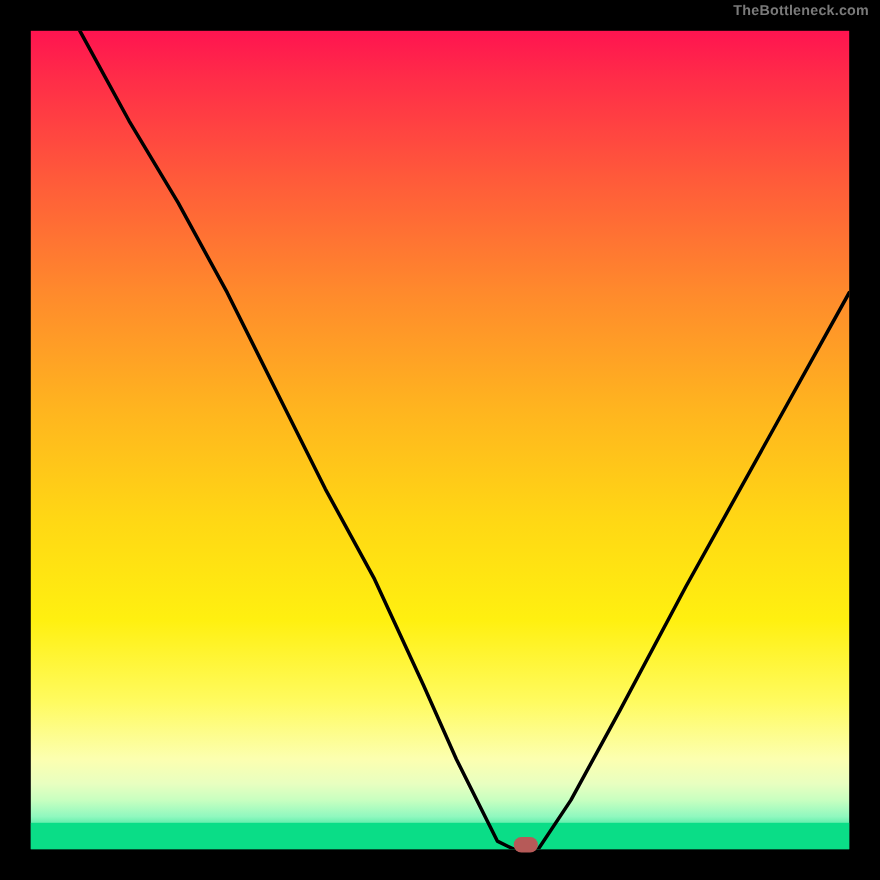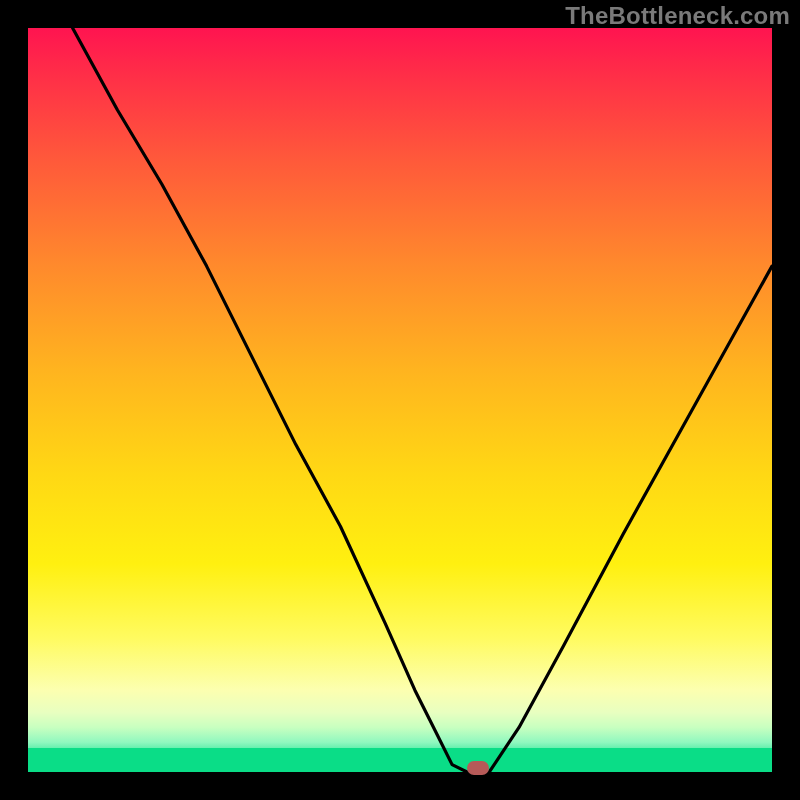--- a/index.html
+++ b/index.html
@@ -14,21 +14,21 @@
     position: relative;
     width: 800px;
     height: 800px;
     background: #000000;
   }
   .watermark {
     position: absolute;
     top: 2px;
     right: 10px;
     font-family: Arial, Helvetica, sans-serif;
-    font-size: 24px;
+    font-size: 13px;
     font-weight: bold;
     color: #7a7a7a;
     letter-spacing: 0.2px;
     z-index: 10;
   }
   .plot {
     position: absolute;
     left: 28px;
     top: 28px;
     width: 744px;

